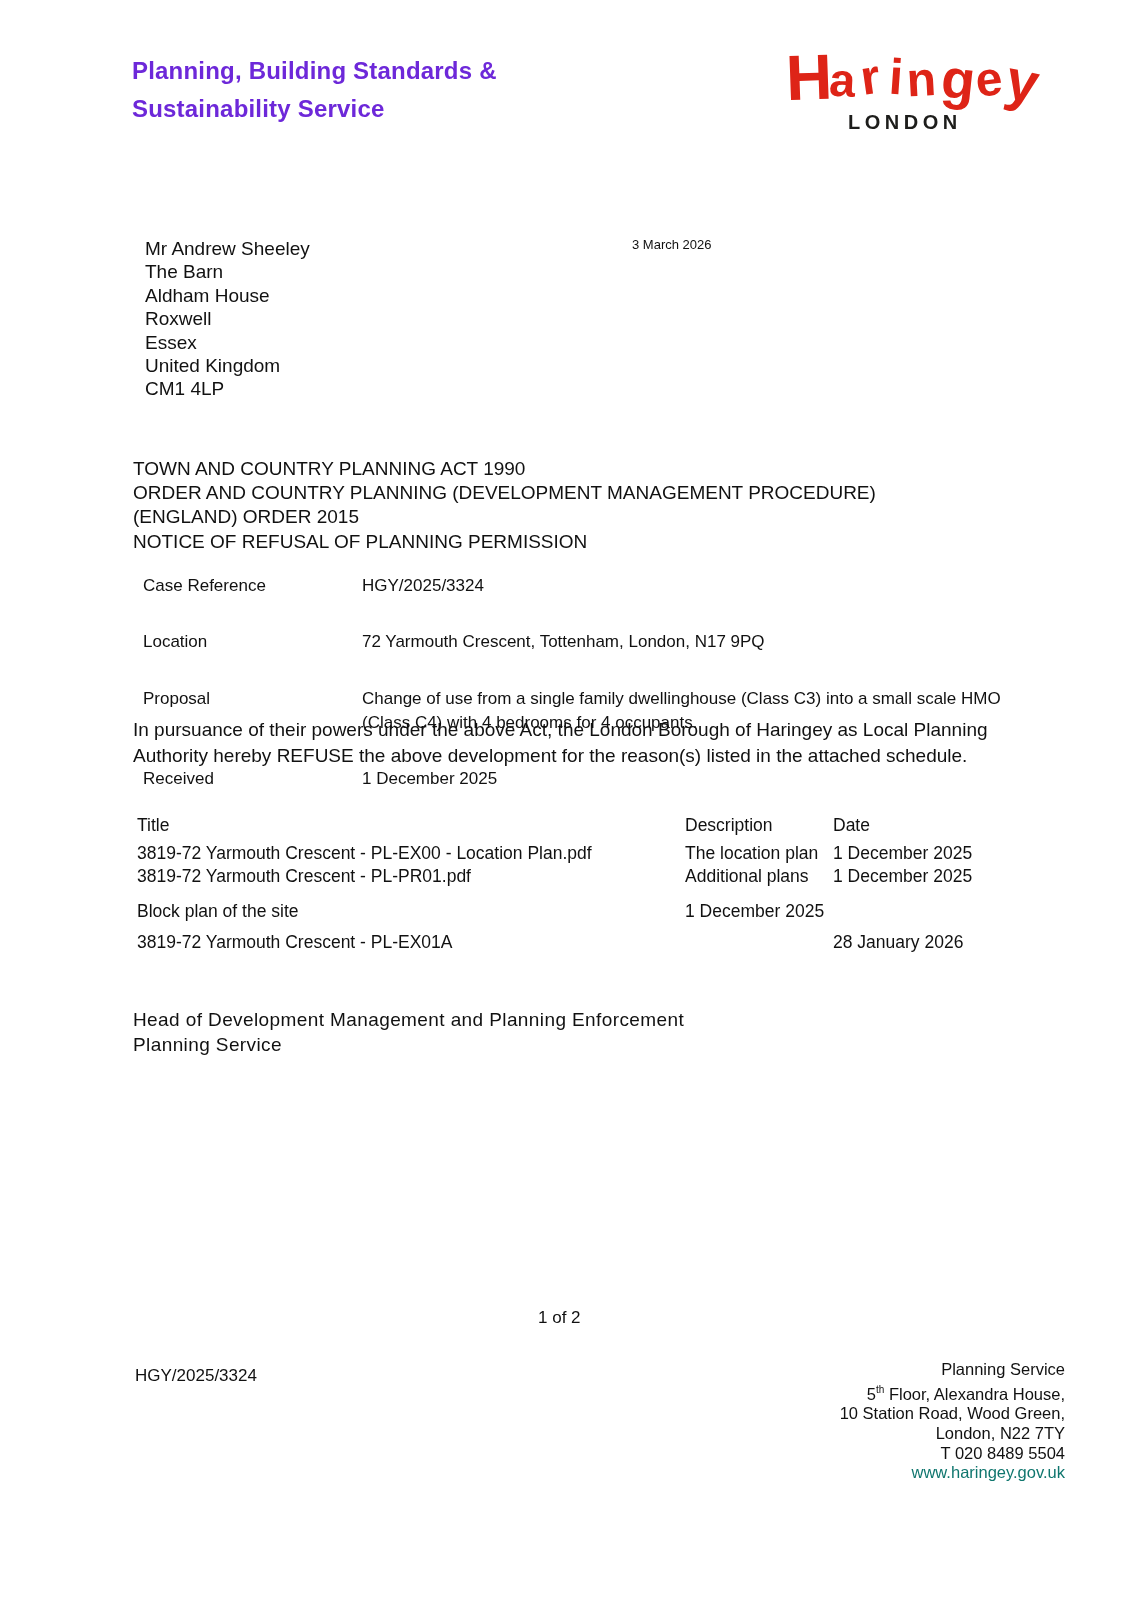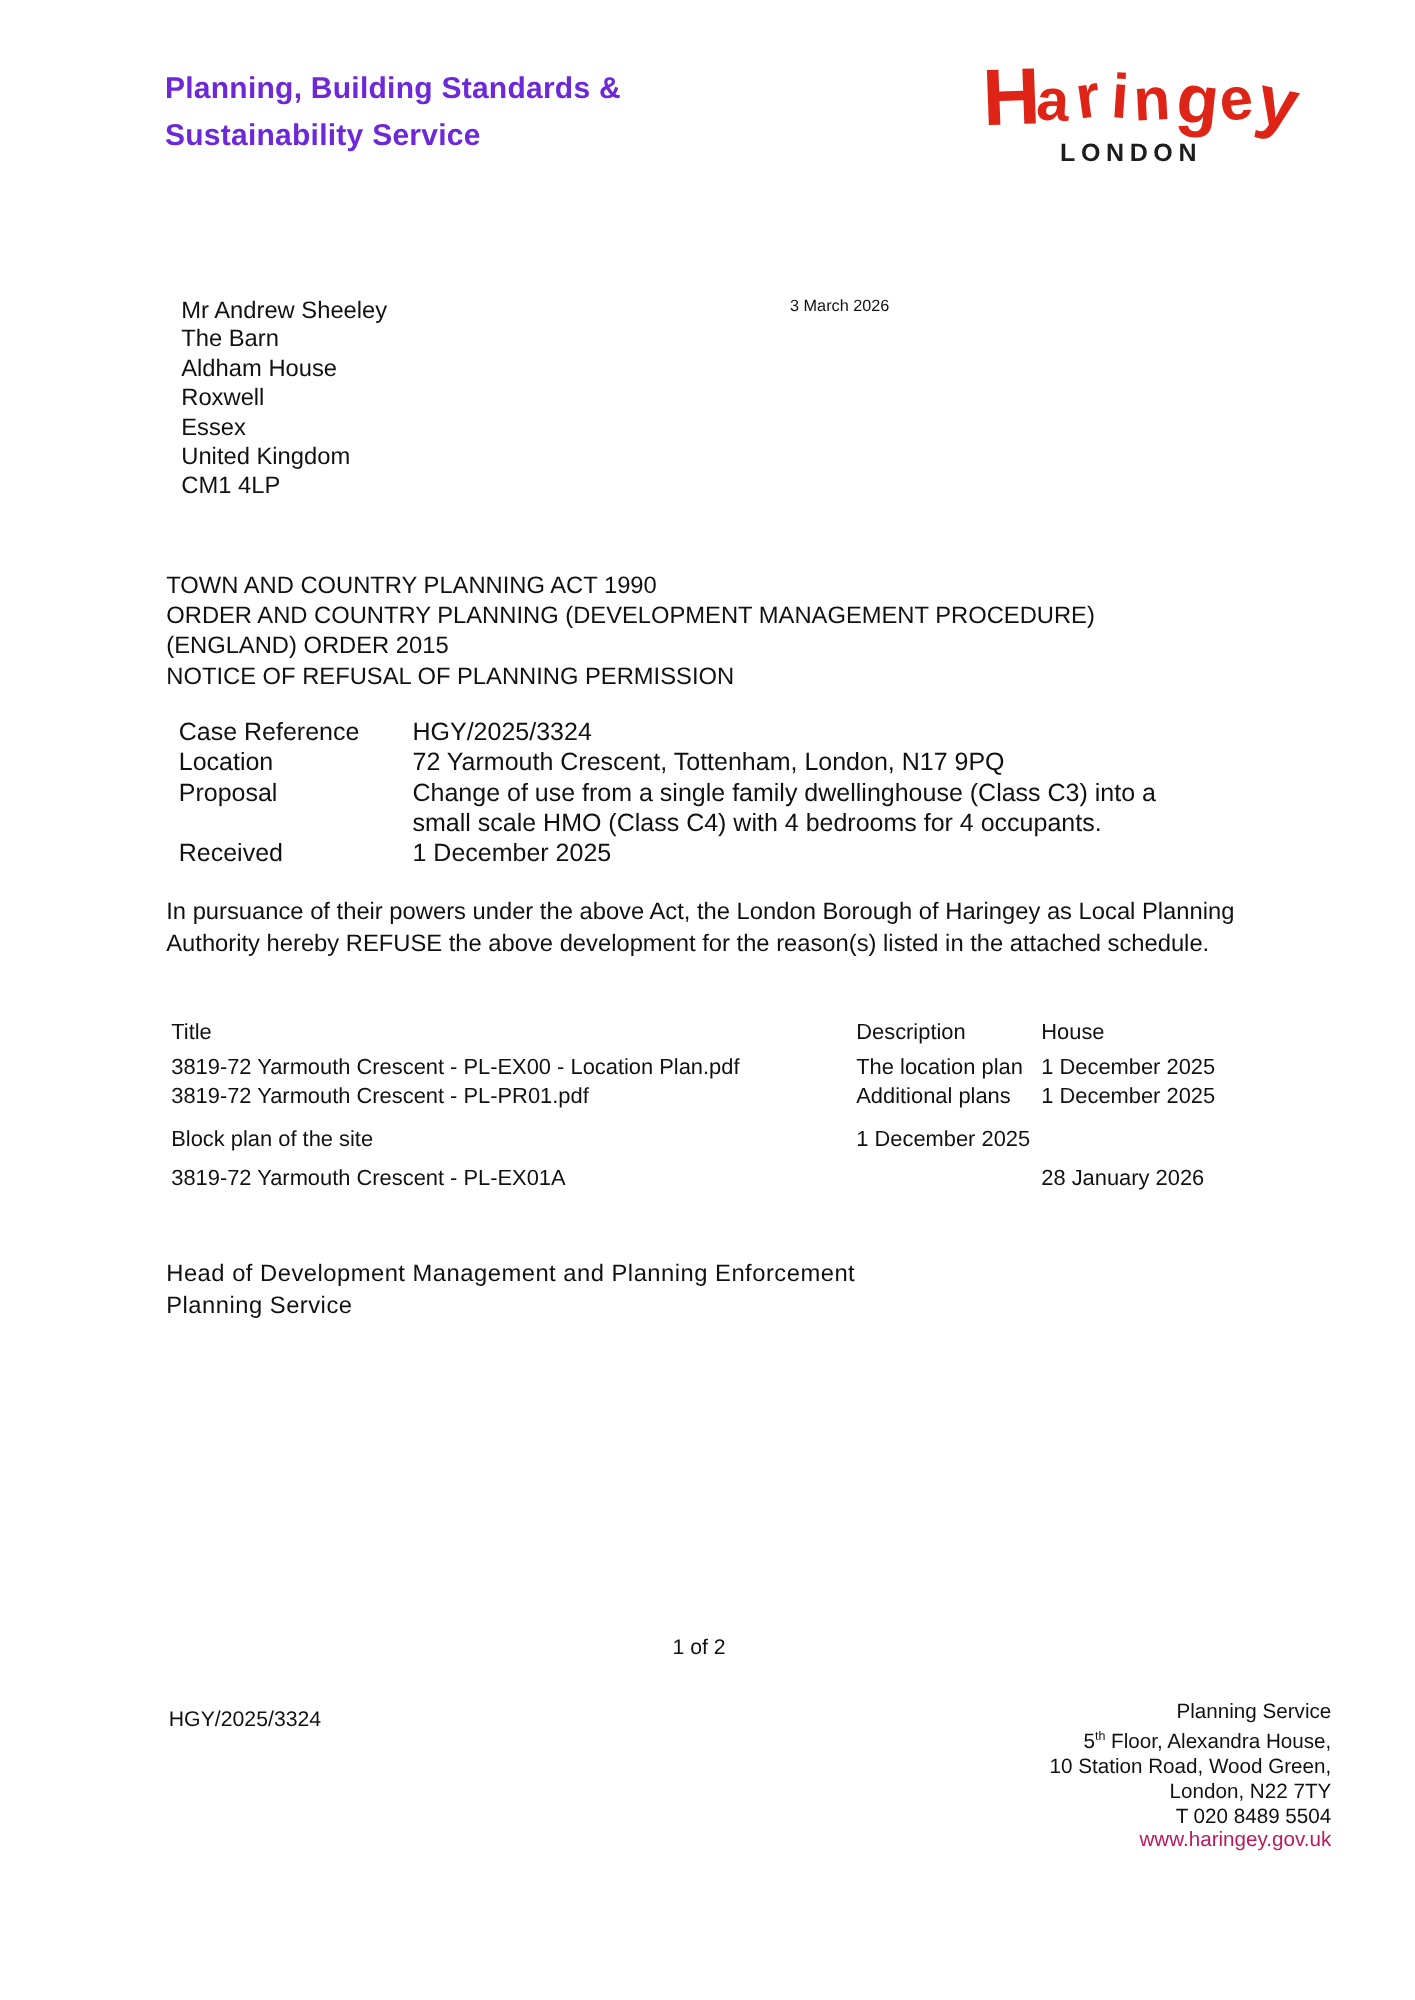--- a/index.html
+++ b/index.html
@@ -27,21 +27,21 @@
   .letter-date { position: absolute; left: 632px; top: 237px; font-size: 13px; }
   
   .legal {
     position: absolute; left: 133px; top: 457px;
     font-size: 19px; line-height: 24.2px;
   }
   
   .case-details {
     position: absolute; left: 143px; top: 574px;
     display: grid; grid-template-columns: 187px 645px;
-    font-size: 20px; line-height: 24.3px;
+    font-size: 17px; line-height: 24.3px; gap: 32px;
   }
   .case-details .label { grid-column: 1; }
   .case-details .value { grid-column: 2; }
   
   .refusal {
     position: absolute; left: 133px; top: 717px; width: 872px;
     font-size: 19px; line-height: 25.7px;
   }
   
   .docs { position: absolute; left: 137px; top: 815px; width: 860px; font-size: 17.5px; }
@@ -59,21 +59,21 @@
     font-size: 19px; line-height: 25px; letter-spacing: 0.4px;
   }
   
   .footer-caseref { position: absolute; left: 135px; top: 1366px; font-size: 17px; }
   .footer-page    { position: absolute; left: 538px; top: 1308px; font-size: 17px; }
   .footer-contact {
     position: absolute; right: 67px; top: 1360px;
     text-align: right; font-size: 16.5px; line-height: 19.8px;
   }
   .footer-contact sup { font-size: 10px; }
-  .footer-contact .website { color: #be185d; text-decoration: none; }
+  .footer-contact .website { color: #0f766e; text-decoration: none; }
   
   .logo-letter { font-family: "Liberation Sans", sans-serif; font-weight: bold; fill: #de2417; }
   .logo-city   { font-family: "Liberation Sans", sans-serif; font-weight: bold; fill: #1d1d1b; letter-spacing: 4.5px; }
 </style>
 </head>
 <body>
 
 <div class="page">
 
   <div class="service-title">
@@ -124,21 +124,21 @@
     <div class="label">Received</div>
     <div class="value">1 December 2025</div>
   </div>
 
   <div class="refusal">In pursuance of their powers under the above Act, the London Borough of Haringey as Local Planning Authority hereby REFUSE the above development for the reason(s) listed in the attached schedule.</div>
 
   <div class="docs">
     <div class="trow thead">
       <div class="cell">Title</div>
       <div class="cell">Description</div>
-      <div class="cell">House</div>
+      <div class="cell">Date</div>
     </div>
     <div class="trow r1">
       <div class="cell title">3819-72 Yarmouth Crescent - PL-EX00 - Location Plan.pdf</div>
       <div class="cell desc">The location plan</div>
       <div class="cell date">1 December 2025</div>
     </div>
     <div class="trow r2">
       <div class="cell title">3819-72 Yarmouth Crescent - PL-PR01.pdf</div>
       <div class="cell desc">Additional plans</div>
       <div class="cell date">1 December 2025</div>

